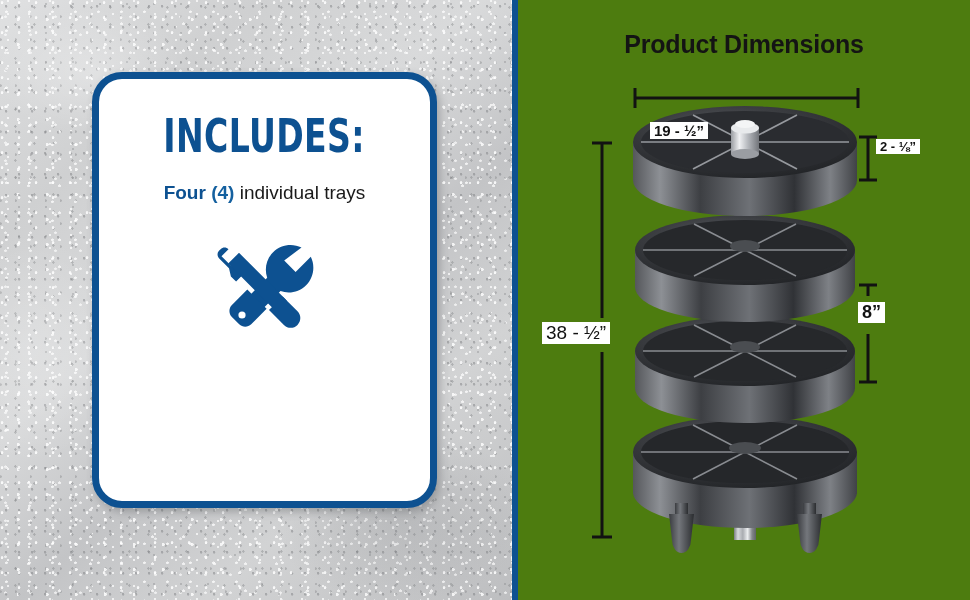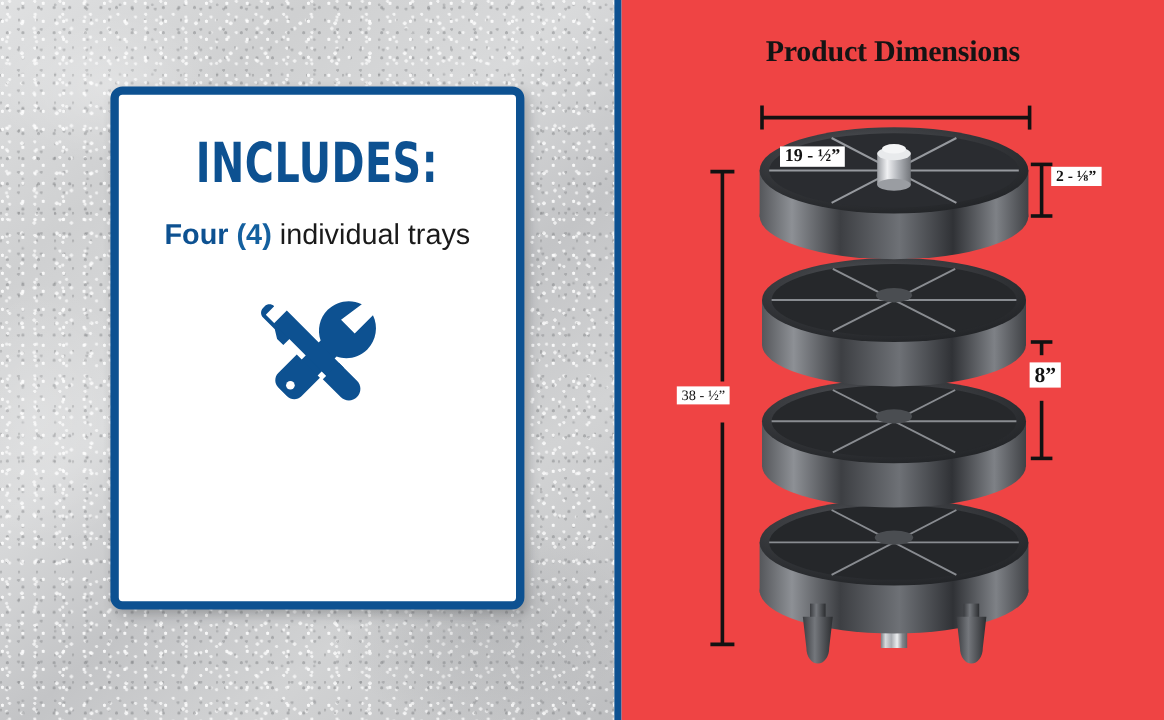--- a/index.html
+++ b/index.html
@@ -57,33 +57,32 @@
     left: 512px; top: 0;
     width: 6px; height: 600px;
     background: #0d5191;
   }
 
   
   .right-panel {
     position: absolute;
     left: 518px; top: 0;
     width: 452px; height: 600px;
-    background: #ef4444;
-    font-family: Liberation Serif, serif;
+    background: #4d7c0f;
   }
 
   
   .card {
     position: absolute;
     left: 92px; top: 72px;
     width: 345px; height: 436px;
     box-sizing: border-box;
     background: #ffffff;
     border: 7px solid #0d5191;
-    border-radius: 10px;
+    border-radius: 30px;
     box-shadow: 3px 4px 9px rgba(60,62,66,0.30);
     display: flex;
     flex-direction: column;
     align-items: center;
   }
   .card-title {
     margin-top: 30px;
     color: #0d5191;
     font-family: "Liberation Sans Narrow", "DejaVu Sans Condensed", "Liberation Sans", sans-serif;
     font-weight: 700;
@@ -95,21 +94,21 @@
   }
   .bullets {
     margin-top: 18px;
     width: 100%;
     display: flex;
     flex-direction: column;
     align-items: center;
     gap: 20px;
   }
   .bullet {
-    font-size: 24px;
+    font-size: 19px;
     color: #1a1a1a;
     text-align: center;
     line-height: 1.22;
     width: 300px;
   }
   .bullet .hl {
     color: #0d5191;
     font-weight: 700;
   }
   .bullet .num {
@@ -137,21 +136,21 @@
   .dim-label {
     position: absolute;
     font-size: 13px;
     font-weight: 700;
     color: #121212;
     white-space: nowrap;
     background: #ffffff;
     padding: 0 4px;
   }
   .dim-w   { left: 132px; top: 78px; font-size: 15px; margin-top: 44px; }
-  .dim-h   { left: 46px;  top: 322px; font-size: 12px; font-weight: 400; text-align: center; }
+  .dim-h   { left: 24px;  top: 322px; font-size: 19px; font-weight: 400; text-align: center; }
   .dim-t   { left: 358px; top: 139px; }
   .dim-8   { left: 340px; top: 302px; font-size: 18px; }
 
   .prod-svg { position: absolute; left: 0; top: 0; }
 </style>
 </head>
 <body>
 
 <div class="stage">
 

